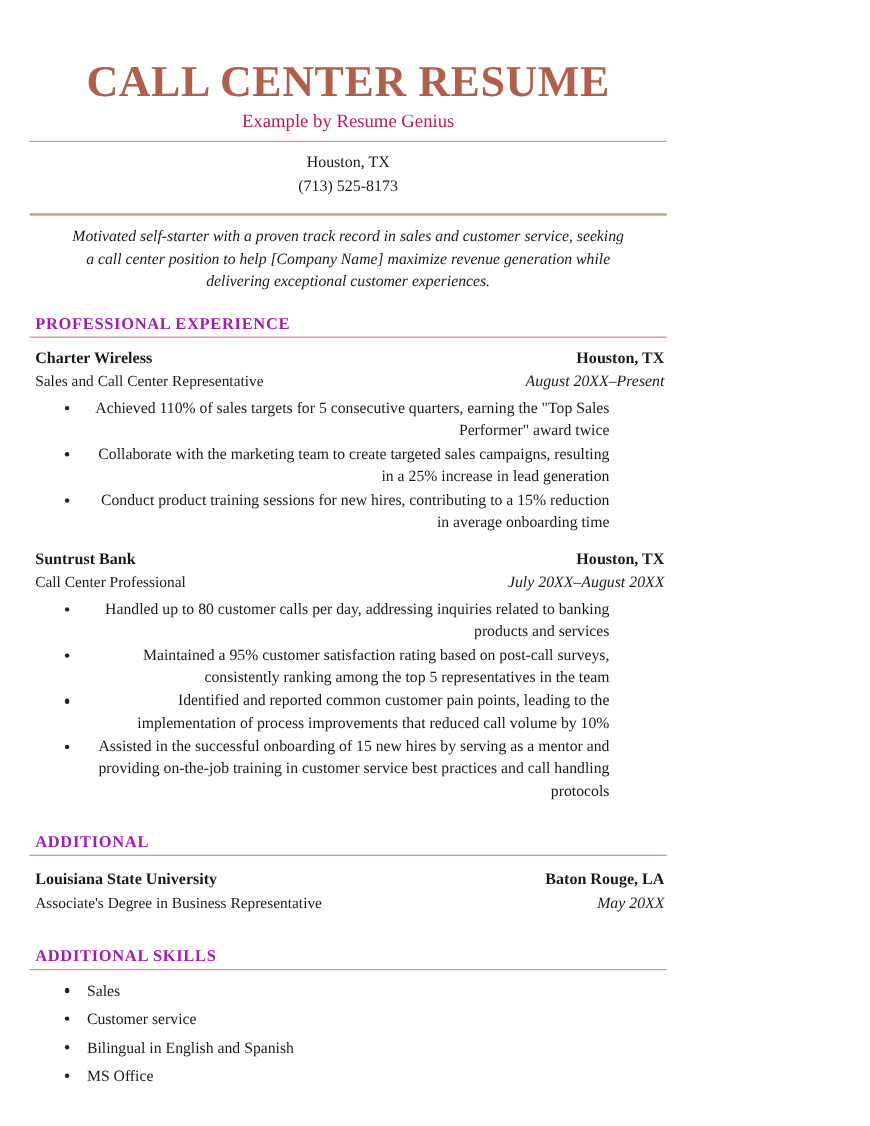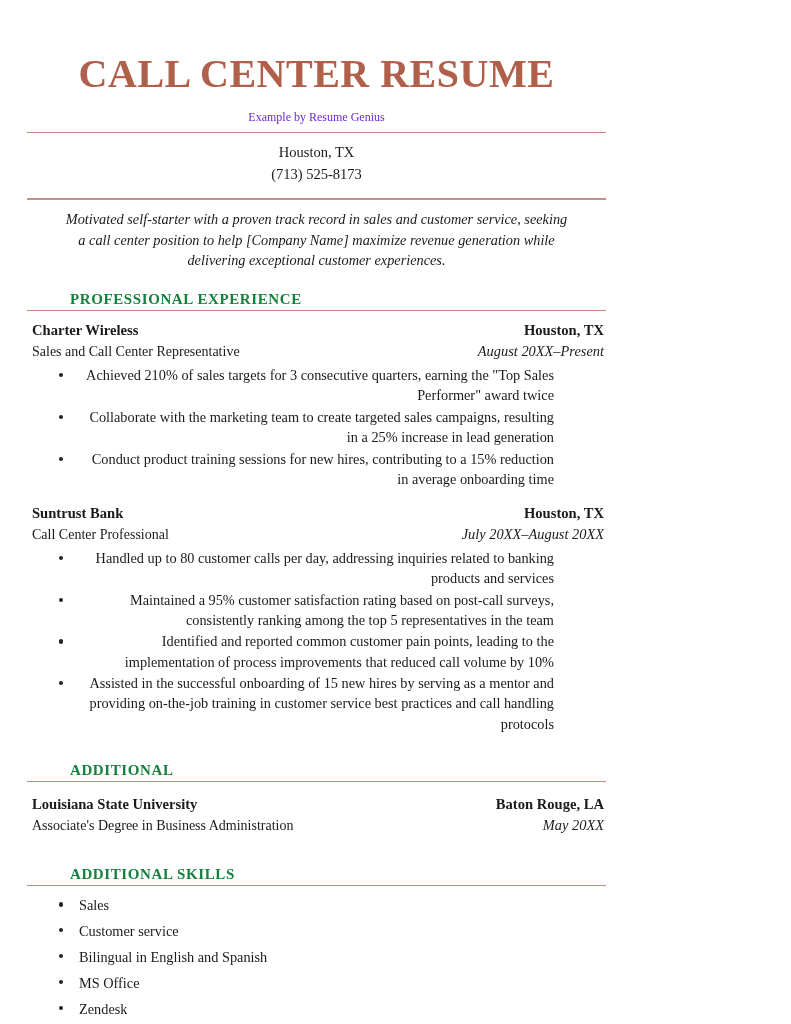--- a/index.html
+++ b/index.html
@@ -30,23 +30,23 @@
   }
   .resume-title {
     font-size: 40px;
     font-weight: bold;
     color: #b05f4b;
     letter-spacing: 0.5px;
     line-height: 1.08;
     margin: 0;
   }
   .resume-subtitle {
-    font-size: 12px;
-    color: #6d28d9;
-    margin-top: 15px;
+    font-size: 17px;
+    color: #be185d;
+    margin-top: 5px;
     line-height: 1.2;
   }
   .rule {
     border: 0;
     border-top: 1.6px solid #c98878;
     margin: 7px 0 0 0;
     height: 0;
   }
   .rule.thick {
     border-top-width: 2px;
@@ -69,25 +69,24 @@
     text-align: center;
     padding: 9px 34px 0 34px;
     color: #1a1a1a;
   }
 
   
   .section { margin-top: 20px; }
   .section-title {
     font-size: 15px;
     font-weight: bold;
-    color: #15803d;
+    color: #a21caf;
     letter-spacing: 0.6px;
     padding: 0 0 2px 5px;
     line-height: 1.15;
-    margin-left: 38px;
   }
   .section-rule {
     border: 0;
     border-top: 1.4px solid #c98878;
     margin: 0 0 9px 0;
   }
 
   
   .entry { margin-bottom: 4px; text-align: right; }
   .entry + .entry { margin-top: 14px; }
@@ -170,21 +169,21 @@
     <div class="entry">
       <div class="entry-row">
         <span class="entry-org">Charter Wireless</span>
         <span class="entry-loc">Houston, TX</span>
       </div>
       <div class="entry-row">
         <span class="entry-role">Sales and Call Center Representative</span>
         <span class="entry-date">August 20XX–Present</span>
       </div>
       <ul class="bullets">
-        <li>Achieved 210% of sales targets for 3 consecutive quarters, earning the "Top Sales Performer" award twice</li>
+        <li>Achieved 110% of sales targets for 5 consecutive quarters, earning the "Top Sales Performer" award twice</li>
         <li>Collaborate with the marketing team to create targeted sales campaigns, resulting in a 25% increase in lead generation</li>
         <li>Conduct product training sessions for new hires, contributing to a 15% reduction in average onboarding time</li>
       </ul>
     </div>
 
     <div class="entry">
       <div class="entry-row">
         <span class="entry-org">Suntrust Bank</span>
         <span class="entry-loc">Houston, TX</span>
       </div>
@@ -204,32 +203,31 @@
   <div class="section" style="margin-top:28px;">
     <div class="section-title">ADDITIONAL</div>
     <hr class="section-rule">
 
     <div class="entry" style="margin-top:12px;">
       <div class="entry-row">
         <span class="entry-org">Louisiana State University</span>
         <span class="entry-loc">Baton Rouge, LA</span>
       </div>
       <div class="entry-row">
-        <span class="entry-role">Associate's Degree in Business Administration</span>
+        <span class="entry-role">Associate's Degree in Business Representative</span>
         <span class="entry-date">May 20XX</span>
       </div>
     </div>
   </div>
 
   <div class="section" style="margin-top:30px;">
     <div class="section-title">ADDITIONAL SKILLS</div>
     <hr class="section-rule">
 
     <ul class="bullets skills">
       <li>Sales</li>
       <li>Customer service</li>
       <li>Bilingual in English and Spanish</li>
       <li>MS Office</li>
-      <li>Zendesk</li>
     </ul>
   </div>
 
 </div>
 
 </body></html>

